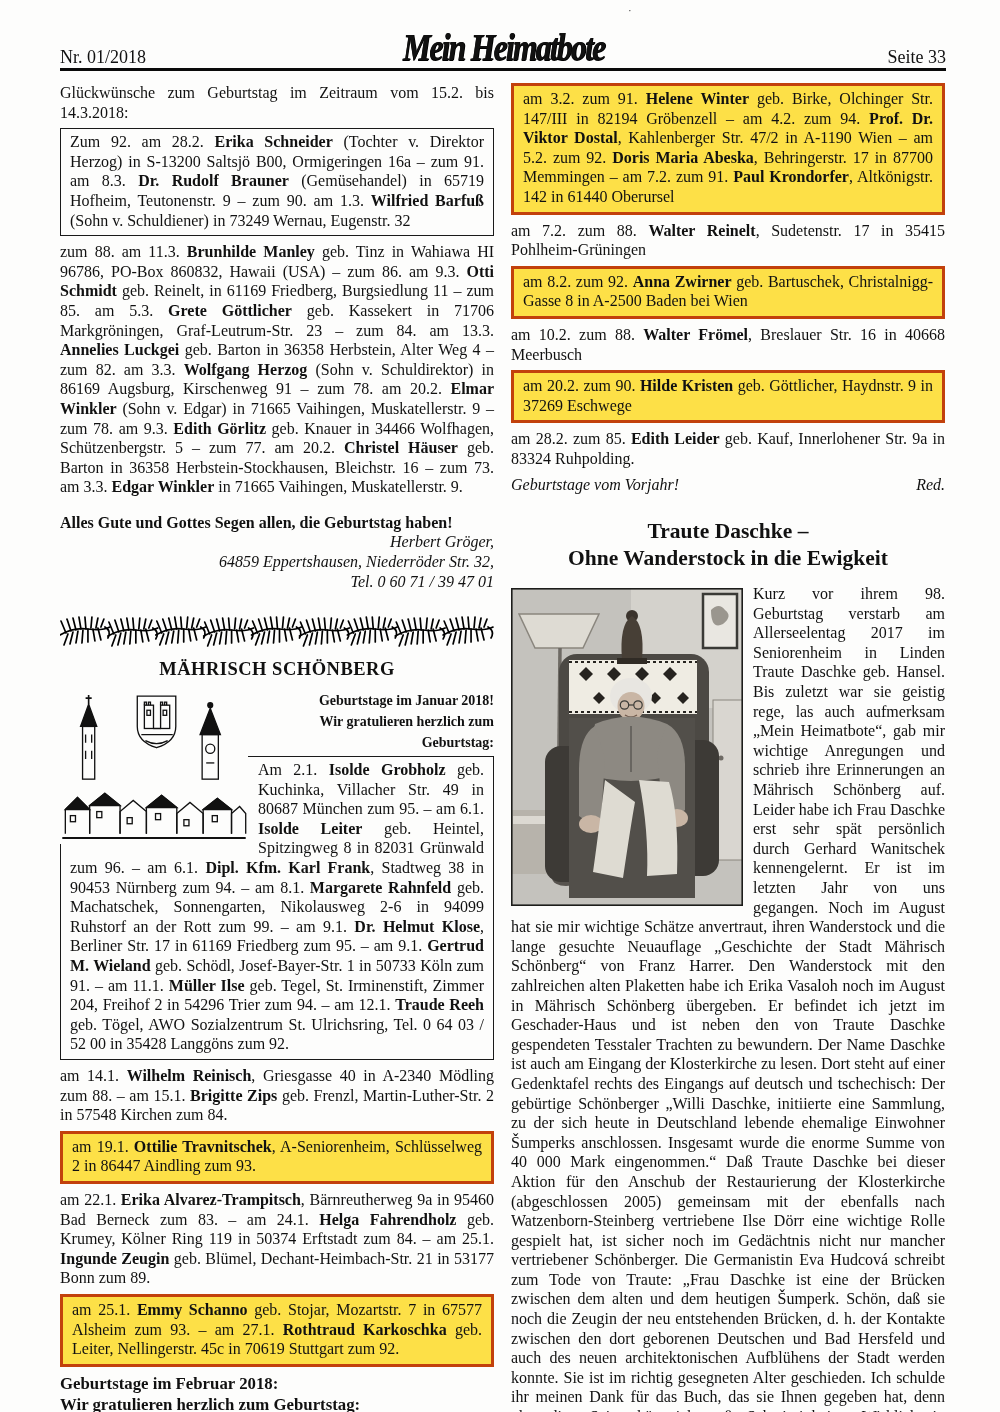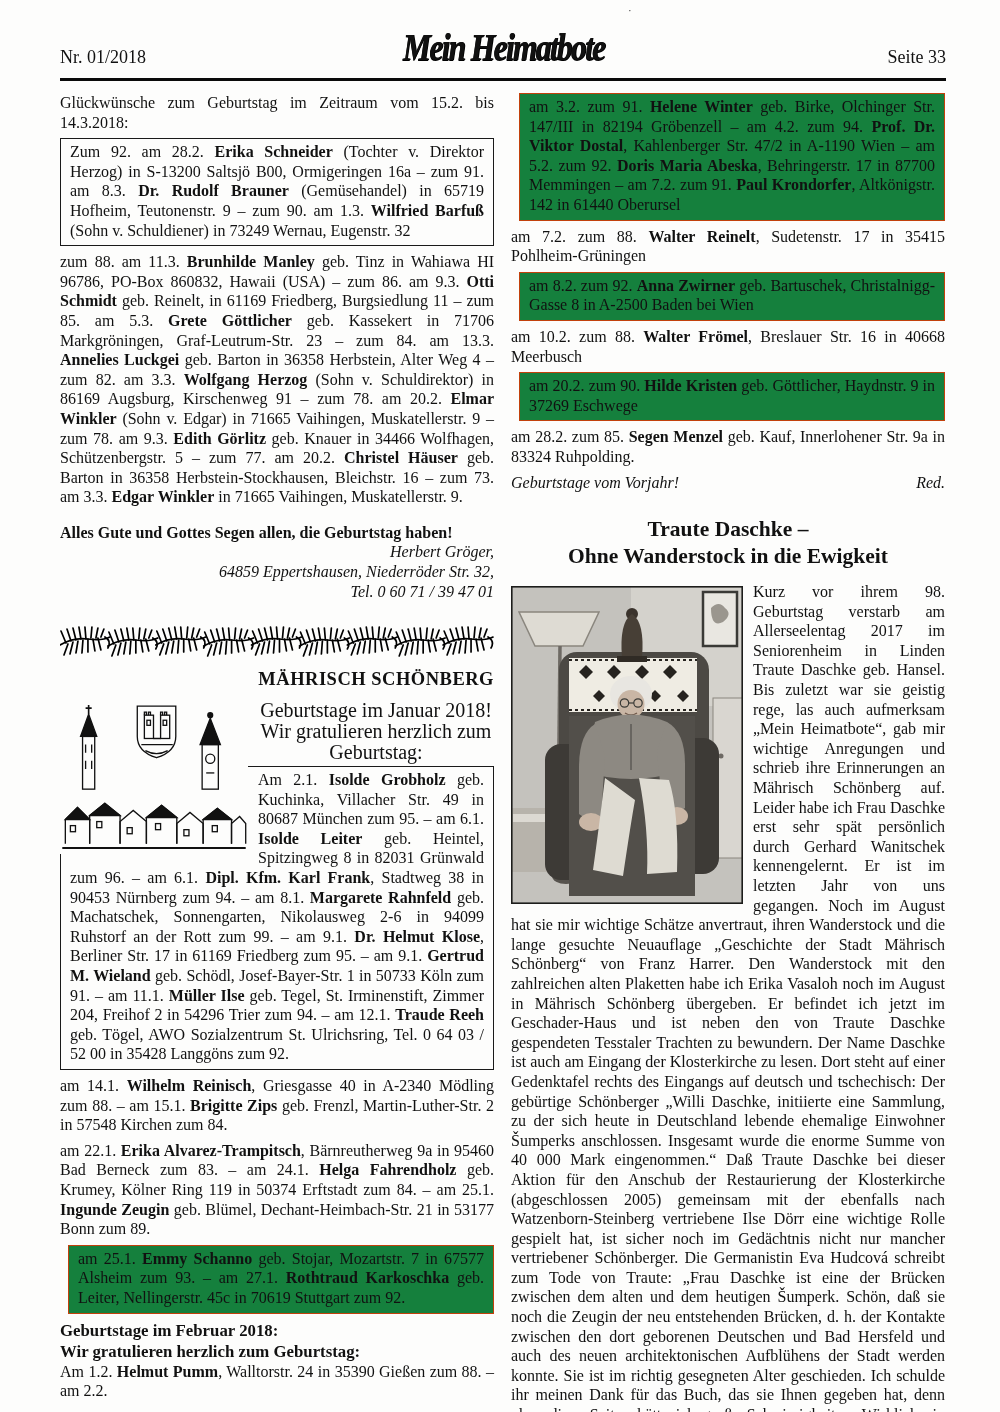--- a/index.html
+++ b/index.html
@@ -1,36 +1,36 @@
 <!DOCTYPE html>
 <html><head>
 <meta charset="utf-8">
 <style>
   html,body{margin:0;padding:0;background:#888;}
   .page{position:relative;width:1000px;height:1412px;background:#fdfdfc;color:#111;
         font-family:"Liberation Serif", serif;overflow:hidden;}
   .top-mark{position:absolute;top:4px;left:628px;font-size:11px;color:#333;}
   .header{display:grid;grid-template-columns:1fr auto 1fr;align-items:end;
-          margin:26px 54px 0 60px;padding-bottom:10px;border-bottom:3px solid #0a0a0a;}
+          margin:26px 54px 0 60px;border-bottom:3px solid #0a0a0a;}
   .issue{font-size:18px;}
   .page-num{font-size:18px;text-align:right;}
   .masthead{font-weight:bold;font-style:italic;font-size:36px;letter-spacing:-2px;
             transform:scaleX(.88) scaleY(1.08);text-shadow:1px 0 0 #000, 0 1px 0 #000;
             white-space:nowrap;padding:0 4px;}
   .columns{display:flex;gap:17px;margin:12px 54px 0 60px;}
   .col{width:434px;font-size:16px;line-height:19.6px;text-align:justify;}
   .intro{margin-bottom:4px;}
   .box{border:1.4px solid #1a1a1a;padding:3px 9px 5px;margin:6px 0;}
-  .box.gray{background:#15803d;border:1px solid #c2410c;margin-left:8px;}
+  .box.gray{background:#fde047;border:3px solid #c2410c;}
   .wish-line{margin-top:16px;font-weight:bold;}
   .signoff{text-align:right;font-style:italic;line-height:20px;}
   .fir{display:block;margin:22px 0 10px;width:434px;height:36px;}
-  .schoenberg-title{text-align:right;font-size:18.5px;font-weight:bold;margin:6px 0 10px;letter-spacing:.5px;}
+  .schoenberg-title{text-align:center;font-size:18.5px;font-weight:bold;margin:6px 0 10px;letter-spacing:.5px;}
   .town{float:left;width:188px;height:152px;margin:2px 10px 2px 0;background:#fdfdfc;position:relative;z-index:2;}
-  .jan-head{font-weight:normal;font-size:20px;line-height:21px;text-align:center;}
+  .jan-head{font-weight:bold;font-size:14px;line-height:21px;text-align:right;}
   .feb-head{font-weight:bold;font-size:16.8px;line-height:21px;text-align:left;margin-top:6px;}
   .para{margin:6px 0;}
   .vorjahr-row{display:flex;justify-content:space-between;font-style:italic;margin-top:1px;}
   .headline{text-align:center;font-size:21.5px;line-height:27px;font-weight:bold;margin:24px 0 12px;}
   .photo{float:left;width:232px;height:318px;margin:4px 10px 2px 0;}
   .article-body{text-align:justify;}
   .article-body .para{margin:0;}
   b{font-weight:bold;}
 </style>
 </head>
@@ -139,20 +139,21 @@
         </svg>
 
         <div class="jan-head">Geburtstage im Januar 2018!</div>
         <div class="jan-head">Wir gratulieren herzlich zum Geburtstag:</div>
 
         <div class="box" style="margin-top:3px;"><span>Am 2.1. </span><b>Isolde Grobholz</b><span> geb. Kuchinka, Villacher Str. 49 in 80687 München zum 95. – am 6.1. </span><b>Isolde Leiter</b><span> geb. Heintel, Spitzingweg 8 in 82031 Grünwald zum 96. – am 6.1. </span><b>Dipl. Kfm. Karl Frank</b><span>, Stadtweg 38 in 90453 Nürnberg zum 94. – am 8.1. </span><b>Margarete Rahnfeld</b><span> geb. Machatschek, Sonnengarten, Nikolausweg 2-6 in 94099 Ruhstorf an der Rott zum 99. – am 9.1. </span><b>Dr. Helmut Klose</b><span>, Berliner Str. 17 in 61169 Friedberg zum 95. – am 9.1. </span><b>Gertrud M. Wieland</b><span> geb. Schödl, Josef-Bayer-Str. 1 in 50733 Köln zum 91. – am 11.1. </span><b>Müller Ilse</b><span> geb. Tegel, St. Irminenstift, Zimmer 204, Freihof 2 in 54296 Trier zum 94. – am 12.1. </span><b>Traude Reeh</b><span> geb. Tögel, AWO Sozialzentrum St. Ulrichsring, Tel. 0 64 03 / 52 00 in 35428 Langgöns zum 92.</span></div>
       </div>
 
       <div class="para"><span>am 14.1. </span><b>Wilhelm Reinisch</b><span>, Griesgasse 40 in A-2340 Mödling zum 88. – am 15.1. </span><b>Brigitte Zips</b><span> geb. Frenzl, Martin-Luther-Str. 2 in 57548 Kirchen zum 84.</span></div>
 
+      <div class="box gray"><span>am 19.1. </span><b>Ottilie Travnitschek</b><span>, A-Seniorenheim, Schlüsselweg 2 in 86447 Aindling zum 93.</span></div>
 
       <div class="para"><span>am 22.1. </span><b>Erika Alvarez-Trampitsch</b><span>, Bärnreutherweg 9a in 95460 Bad Berneck zum 83. – am 24.1. </span><b>Helga Fahrendholz</b><span> geb. Krumey, Kölner Ring 119 in 50374 Erftstadt zum 84. – am 25.1. </span><b>Ingunde Zeugin</b><span> geb. Blümel, Dechant-Heimbach-Str. 21 in 53177 Bonn zum 89.</span></div>
 
       <div class="box gray"><span>am 25.1. </span><b>Emmy Schanno</b><span> geb. Stojar, Mozartstr. 7 in 67577 Alsheim zum 93. – am 27.1. </span><b>Rothtraud Karkoschka</b><span> geb. Leiter, Nellingerstr. 45c in 70619 Stuttgart zum 92.</span></div>
 
       <div class="feb-head">Geburtstage im Februar 2018:</div>
       <div class="feb-head" style="margin-top:0;">Wir gratulieren herzlich zum Geburtstag:</div>
 
       <div class="para" style="margin-top:0;"><span>Am 1.2. </span><b>Helmut Pumm</b><span>, Walltorstr. 24 in 35390 Gießen zum 88. – am 2.2. </span></div>
 
@@ -162,21 +163,21 @@
       <div class="box gray" style="margin-top:0;"><span>am 3.2. zum 91. </span><b>Helene Winter</b><span> geb. Birke, Olchinger Str. 147/III in 82194 Gröbenzell – am 4.2. zum 94. </span><b>Prof. Dr. Viktor Dostal</b><span>, Kahlenberger Str. 47/2 in A-1190 Wien – am 5.2. zum 92. </span><b>Doris Maria Abeska</b><span>, Behringerstr. 17 in 87700 Memmingen – am 7.2. zum 91. </span><b>Paul Krondorfer</b><span>, Altkönigstr. 142 in 61440 Oberursel</span></div>
 
       <div class="para"><span>am 7.2. zum 88. </span><b>Walter Reinelt</b><span>, Sudetenstr. 17 in 35415 Pohlheim-Grüningen</span></div>
 
       <div class="box gray"><span>am 8.2. zum 92. </span><b>Anna Zwirner</b><span> geb. Bartuschek, Christalnigg-Gasse 8 in A-2500 Baden bei Wien</span></div>
 
       <div class="para"><span>am 10.2. zum 88. </span><b>Walter Frömel</b><span>, Breslauer Str. 16 in 40668 Meerbusch</span></div>
 
       <div class="box gray"><span>am 20.2. zum 90. </span><b>Hilde Kristen</b><span> geb. Göttlicher, Haydnstr. 9 in 37269 Eschwege</span></div>
 
-      <div class="para"><span>am 28.2. zum 85. </span><b>Segen Menzel</b><span> geb. Kauf, Innerlohener Str. 9a in 83324 Ruhpolding.</span></div>
+      <div class="para"><span>am 28.2. zum 85. </span><b>Edith Leider</b><span> geb. Kauf, Innerlohener Str. 9a in 83324 Ruhpolding.</span></div>
 
       <div class="vorjahr-row">
         <span>Geburtstage vom Vorjahr!</span>
         <span>Red.</span>
       </div>
 
       <div class="headline">
         <span>Traute Daschke –</span><br>
         <span>Ohne Wanderstock in die Ewigkeit</span>
       </div>

